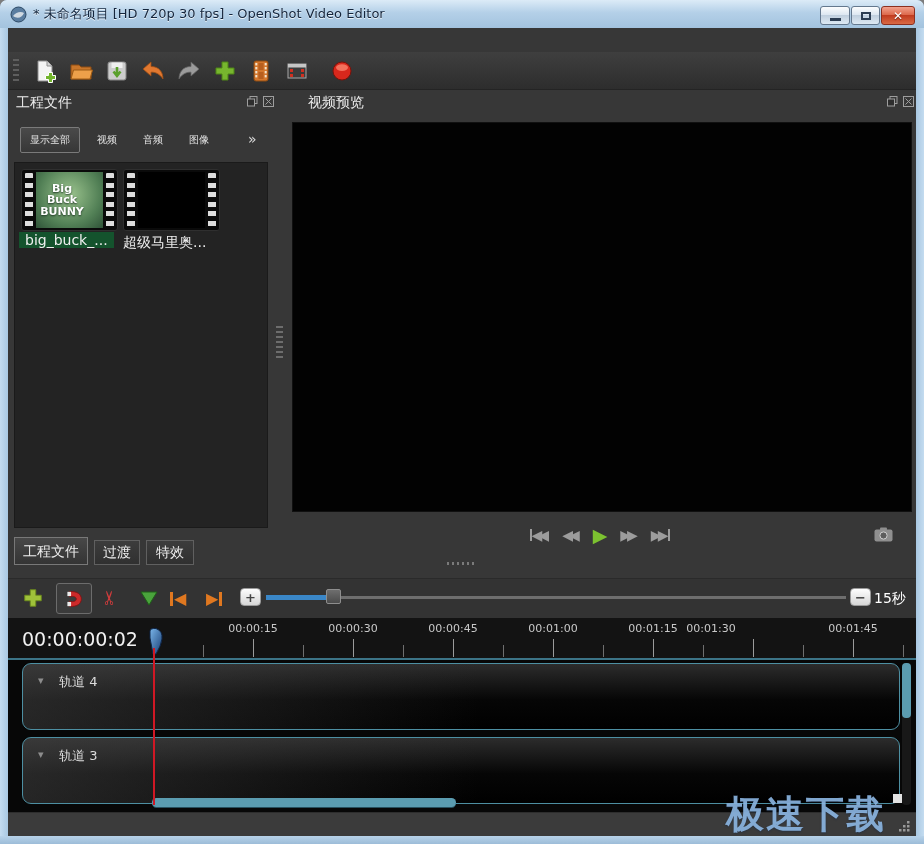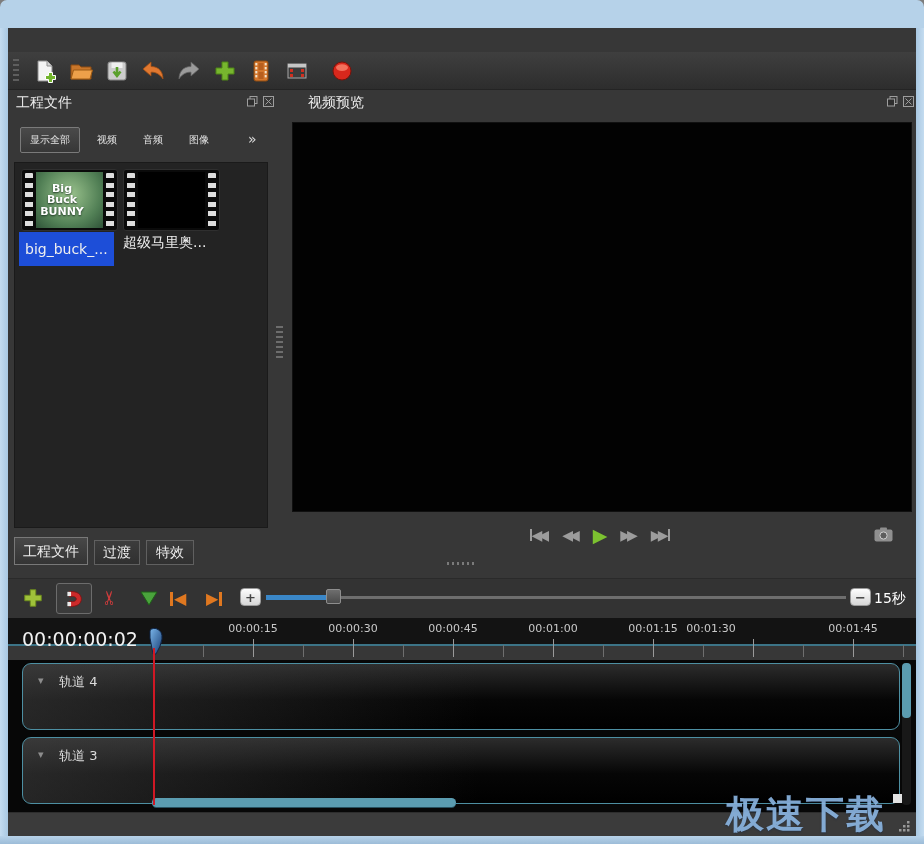--- a/index.html
+++ b/index.html
@@ -50,21 +50,21 @@
   .files-area{position:absolute;left:14px;top:162px;width:254px;height:366px;background:#232323;border:1px solid #1a1a1a}
   .film{position:absolute;top:6px;width:97px;height:62px;background:#0a0a0a;border:1px solid #2f2f2f;border-radius:3px;cursor:pointer}
   .holes{position:absolute;top:3px;bottom:3px;width:8px;
     background:repeating-linear-gradient(#dedede 0 5px,transparent 5px 9.6px);border-radius:1px}
   .holes.l{left:3px}.holes.r{right:3px}
   .shot{position:absolute;left:14px;right:14px;top:2px;bottom:2px;display:flex;align-items:center;text-align:center}
   .shot.bunny{background:radial-gradient(circle at 50% 40%,#9cc48e,#517f55 65%,#2f5338)}
   .shot.black{background:#000}
   .shot-text{color:#fff;font-weight:bold;font-size:11px;line-height:1.05;width:52px;text-shadow:0 1px 2px #1e3524}
   .file-label{position:absolute;font-size:14px;color:#efefef;white-space:nowrap;cursor:pointer}
-  .file-label.selected{background:#1d4ed8;padding:9px 6px}
+  .file-label.selected{background:#14532d;padding:0 6px}
 
   .splitter-v{position:absolute;left:273px;top:92px;width:13px;height:436px;cursor:col-resize}
   .splitter-v .grip{position:absolute;left:3px;top:234px;width:7px;height:34px;
     background:repeating-linear-gradient(#6d6d6d 0 2px,transparent 2px 5px)}
   .splitter-h-grip{position:absolute;left:447px;top:562px;width:28px;height:3px;
     background:repeating-linear-gradient(90deg,#7a7a7a 0 2px,transparent 2px 5px);cursor:row-resize}
 
   .preview{position:absolute;left:292px;top:122px;width:620px;height:390px;background:#020202;border:1px solid #101010}
 
   .transport{position:absolute;left:500px;top:522px;width:200px;height:26px;display:flex;align-items:center;justify-content:center;gap:13px}
@@ -88,21 +88,21 @@
   .zoombtn{position:absolute;top:9px;width:21px;height:18px;border:1px solid #9a9a9a;border-radius:4px;
     background:linear-gradient(#fdfdfd,#d6d6d6);color:#444;font-size:13px;font-weight:bold;
     display:flex;align-items:center;justify-content:center;cursor:pointer;line-height:1}
   .sl-track{position:absolute;left:258px;top:17px;width:580px;height:3px;background:#6e6e6e;cursor:pointer}
   .sl-fill{position:absolute;left:0;top:-1px;width:68px;height:5px;background:#3a87c8}
   .sl-handle{position:absolute;left:60px;top:-7px;width:15px;height:15px;background:linear-gradient(#6e6e6e,#4b4b4b);
     border:1px solid #8e8e8e;border-radius:2px;cursor:pointer}
   .zoom-scale{position:absolute;left:866px;top:11px;color:#fff;font-size:14px}
 
   
-  .ruler{position:absolute;left:8px;top:618px;width:908px;height:28px;background:#131313;border-bottom:2px solid #3c7487;cursor:pointer}
+  .ruler{position:absolute;left:8px;top:618px;width:908px;height:42px;background:#131313;border-bottom:2px solid #3c7487;cursor:pointer}
   .cur-time{position:absolute;left:14px;top:10px;color:#f2f2f2;font-size:19px}
   .tick-label{position:absolute;top:4px;width:84px;margin-left:-42px;text-align:center;font-size:11px;color:#c9c9c9}
   .tick-major{position:absolute;top:21px;height:18px;width:1px;background:#9b9b9b}
   .tick-minor{position:absolute;top:27px;height:12px;width:1px;background:#6f6f6f}
   .playhead-flag{position:absolute;left:139px;top:10px;cursor:grab}
   .playhead-line{position:absolute;left:153px;top:648px;width:2px;height:157px;background:#d01825;z-index:30}
 
   
   .tracks{position:absolute;left:8px;top:660px;width:908px;height:152px;background:#070707}
   .track{position:absolute;left:14px;width:878px;height:67px;border:1px solid #4d8fa2;border-radius:9px;cursor:pointer;
@@ -119,20 +119,38 @@
   .watermark{position:absolute;left:726px;top:789px;font-size:38px;font-weight:bold;color:#8ab4e0;
     letter-spacing:2px;opacity:.92;z-index:40;text-shadow:0 1px 2px rgba(20,40,70,.5)}
   .wm-badge{position:absolute;left:893px;top:794px;width:9px;height:9px;background:#e3e3e3;z-index:41}
   .resize-grip{position:absolute;left:897px;top:819px;z-index:42;cursor:nwse-resize}
 </style>
 </head>
 <body>
 
 <div class="win">
 
+  <div class="titlebar">
+    <svg class="title-icon" viewBox="0 0 17 17">
+      <circle cx="8.5" cy="8.5" r="7.5" fill="#5a7da0" stroke="#2e4a66"></circle>
+      <path d="M3 10 C6 6 11 5 14 7 C12 12 7 13 3 10 Z" fill="#cfd9e2"></path>
+    </svg>
+    <span class="title-text">* 未命名项目 [HD 720p 30 fps] - OpenShot Video Editor</span>
+    <div class="winbtns">
+      <div class="wbtn min">
+          <span class="sym-min"></span>
+        </div>
+      <div class="wbtn max">
+          <span class="sym-max"></span>
+        </div>
+      <div class="wbtn close">
+          <span class="sym-close">✕</span>
+        </div>
+    </div>
+  </div>
 
   <div class="frame-l"></div>
   <div class="frame-r"></div>
   <div class="frame-b"></div>
   <div class="client"></div>
 
 
   <div class="toolbar">
     <div class="tb-grip"></div>
     <div class="tbtn">

